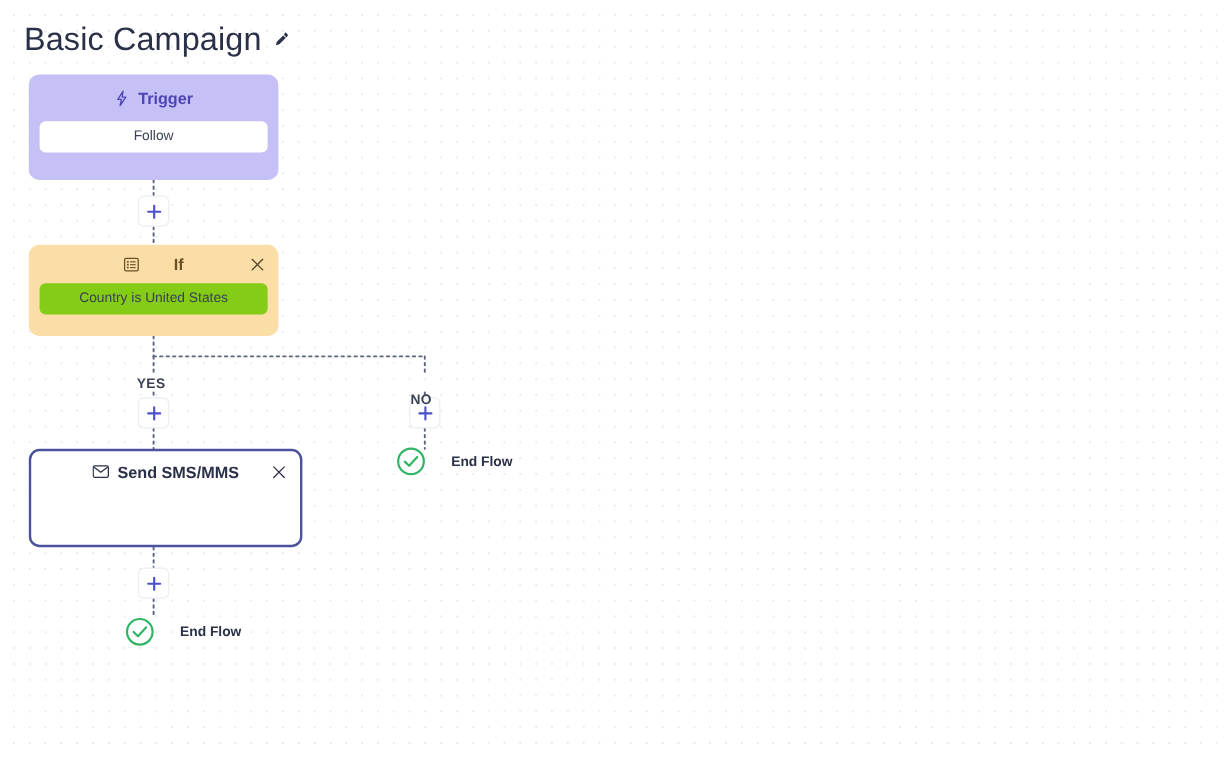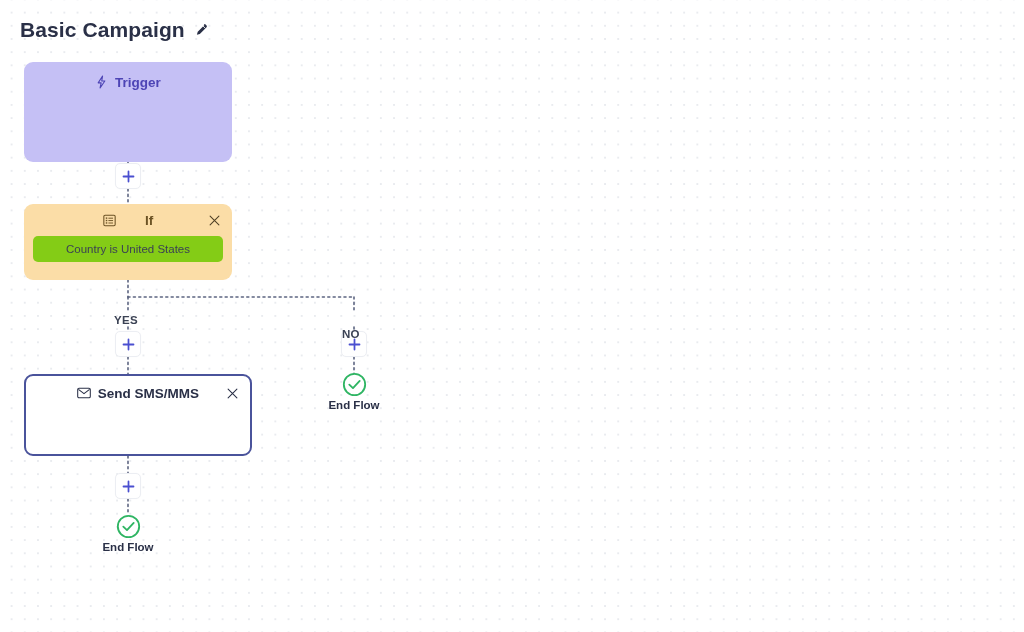--- a/index.html
+++ b/index.html
@@ -27,22 +27,22 @@
     position: absolute;
     left: 20px;
     top: 18px;
     display: flex;
     align-items: center;
     gap: 8px;
     z-index: 30;
     background: rgba(255,255,255,0.0);
   }
   #title-text {
-    font-size: 21px;
-    font-weight: 700;
+    font-size: 27px;
+    font-weight: 400;
     color: #2a3047;
     letter-spacing: 0.1px;
     white-space: nowrap;
   }
   #edit-pencil { display: block; }
 
   
   #wires {
     position: absolute;
     left: 0; top: 0;
@@ -90,21 +90,21 @@
     height: 16px;
     display: flex;
     align-items: center;
     justify-content: center;
     cursor: pointer;
   }
 
   
   #node-trigger {
     left: 24px; top: 62px;
-    width: 208px; height: 100px;
+    width: 208px; height: 88px;
     background: #c5c0f5;
   }
   #node-trigger .node-title { color: #4d44b5; }
   #node-trigger .node-body {
     background: #ffffff;
     color: #3b4254;
   }
 
   
   #node-if {
@@ -166,23 +166,22 @@
     letter-spacing: 0.3px;
   }
   #label-yes { left: 114px; top: 314px; text-align: right; }
   #label-no  { left: 342px; top: 328px; }
 
   
   .endflow {
     position: absolute;
     z-index: 12;
     display: flex;
-    flex-direction: column;
-    align-items: center;
-    gap: 2px;
+    align-items: center;
+    gap: 21px;
   }
   .endflow-label {
     font-size: 11.5px;
     font-weight: 700;
     color: #2a3047;
     white-space: nowrap;
   }
   #end-no  { left: 330px; top: 372px; width: 48px; }
   #end-sms { left: 104px; top: 514px; width: 48px; }
 </style>
@@ -232,20 +231,21 @@
 
   <div class="node" id="node-trigger">
     <div class="node-head">
       <span style="display:flex;">
         <svg width="13" height="14" viewBox="0 0 14 16" fill="none">
           <path d="M8.2 1.2 L3.2 9.0 L6.6 9.0 L5.4 14.8 L10.8 6.8 L7.3 6.8 Z" stroke="#4d44b5" stroke-width="1.25" stroke-linejoin="round" fill="none"></path>
         </svg>
       </span>
       <span class="node-title">Trigger</span>
     </div>
+    <div class="node-body">Follow</div>
   </div>
 
   <div class="node" id="node-if">
     <div class="node-head">
       <span style="display:flex;">
         <svg width="13" height="13" viewBox="0 0 14 14" fill="none">
           <rect x="0.9" y="1.4" width="12.2" height="11.2" rx="1.3" stroke="#6b5224" stroke-width="1.15"></rect>
           <rect x="3.0" y="3.7" width="1.6" height="1.5" fill="#6b5224"></rect>
           <rect x="3.0" y="6.3" width="1.6" height="1.5" fill="#6b5224"></rect>
           <rect x="3.0" y="8.9" width="1.6" height="1.5" fill="#6b5224"></rect>

